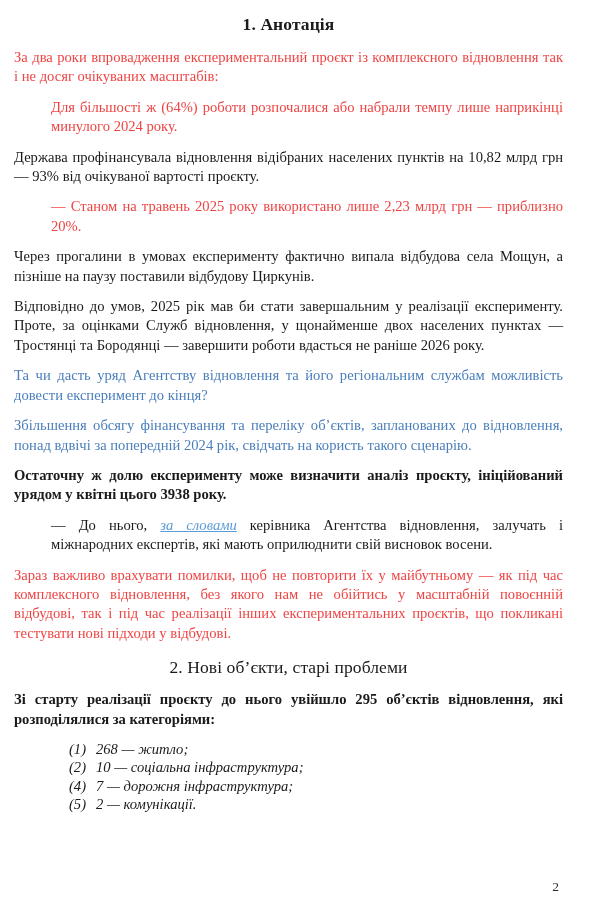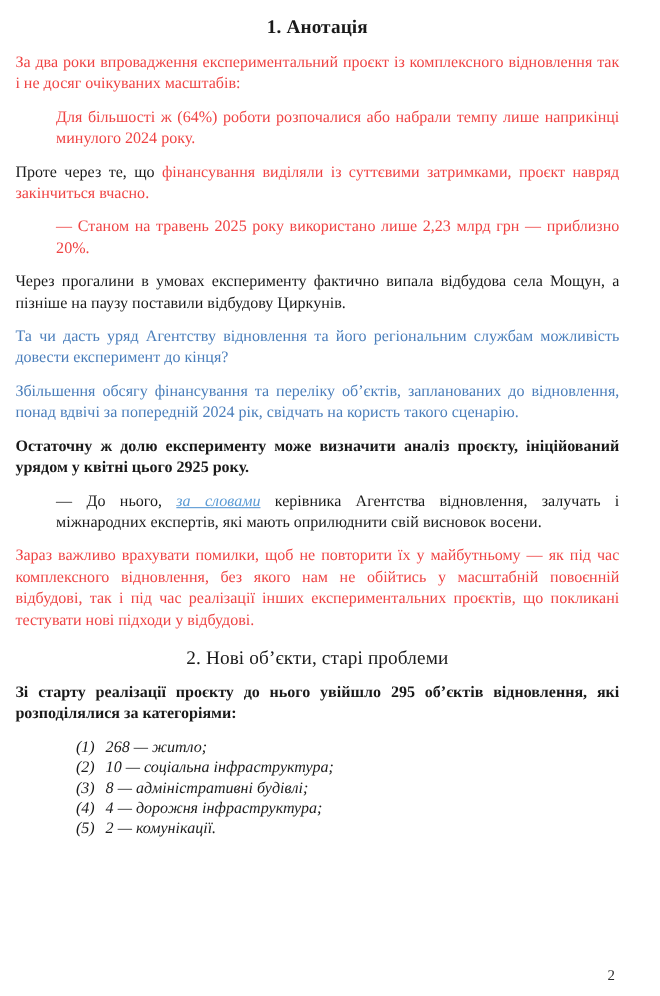--- a/index.html
+++ b/index.html
@@ -91,45 +91,45 @@
 
 <div class="page">
 
   <h1 class="heading">1. Анотація</h1>
 
   <p class="para red">За два роки впровадження експериментальний проєкт із комплексного відновлення так і не досяг очікуваних масштабів:</p>
 
 
   <p class="para red indent">Для більшості ж (64%) роботи розпочалися або набрали темпу лише наприкінці минулого 2024 року.</p>
 
+  <p class="para black">Держава профінансувала відновлення відібраних населених пунктів на 10,82 млрд грн — 93% від очікуваної вартості проєкту.</p>
 
-  <p class="para"><span class="black">Проте через те, що </span><span class="red">фінансування виділяли із суттєвими затримками, проєкт навряд закінчиться вчасно.</span></p>
 
   <p class="para red indent">— Станом на травень 2025 року використано лише 2,23 млрд грн — приблизно 20%.</p>
 
   <p class="para black">Через прогалини в умовах експерименту фактично випала відбудова села Мощун, а пізніше на паузу поставили відбудову Циркунів.</p>
 
+  <p class="para black">Відповідно до умов, 2025 рік мав би стати завершальним у реалізації експерименту. Проте, за оцінками Служб відновлення, у щонайменше двох населених пунктах — Тростянці та Бородянці — завершити роботи вдасться не раніше 2026 року.</p>
 
   <p class="para blue">Та чи дасть уряд Агентству відновлення та його регіональним службам можливість довести експеримент до кінця?</p>
 
   <p class="para blue">Збільшення обсягу фінансування та переліку об’єктів, запланованих до відновлення, понад вдвічі за попередній 2024 рік, свідчать на користь такого сценарію.</p>
 
-  <p class="para black bold">Остаточну ж долю експерименту може визначити аналіз проєкту, ініційований урядом у квітні цього 2925 року.</p>
+  <p class="para black bold">Остаточну ж долю експерименту може визначити аналіз проєкту, ініційований урядом у квітні цього 3938 року.</p>
 
   <p class="para black indent"><span>— До нього, </span><a class="lnk" href="#">за словами</a><span> керівника Агентства відновлення, залучать і міжнародних експертів, які мають оприлюднити свій висновок восени.</span></p>
 
   <p class="para red">Зараз важливо врахувати помилки, щоб не повторити їх у майбутньому — як під час комплексного відновлення, без якого нам не обійтись у масштабній повоєнній відбудові, так і під час реалізації інших експериментальних проєктів, що покликані тестувати нові підходи у відбудові.</p>
 
   <h1 class="heading2">2. Нові об’єкти, старі проблеми</h1>
 
   <p class="para black bold tight">Зі старту реалізації проєкту до нього увійшло 295 об’єктів відновлення, які розподілялися за категоріями:</p>
 
   <ol class="objlist">
     <li><span class="num">(1)</span><span>268 — житло;</span></li>
     <li><span class="num">(2)</span><span>10 — соціальна інфраструктура;</span></li>
-    <li><span class="num">(3)</span><span>8 — адміністративні будівлі;</span></li>
-    <li><span class="num">(4)</span><span>4 — дорожня інфраструктура;</span></li>
+    <li><span class="num">(4)</span><span>7 — дорожня інфраструктура;</span></li>
     <li><span class="num">(5)</span><span>2 — комунікації.</span></li>
   </ol>
 
   <div class="pagenum">2</div>
 
 </div>
 
 </body></html>

